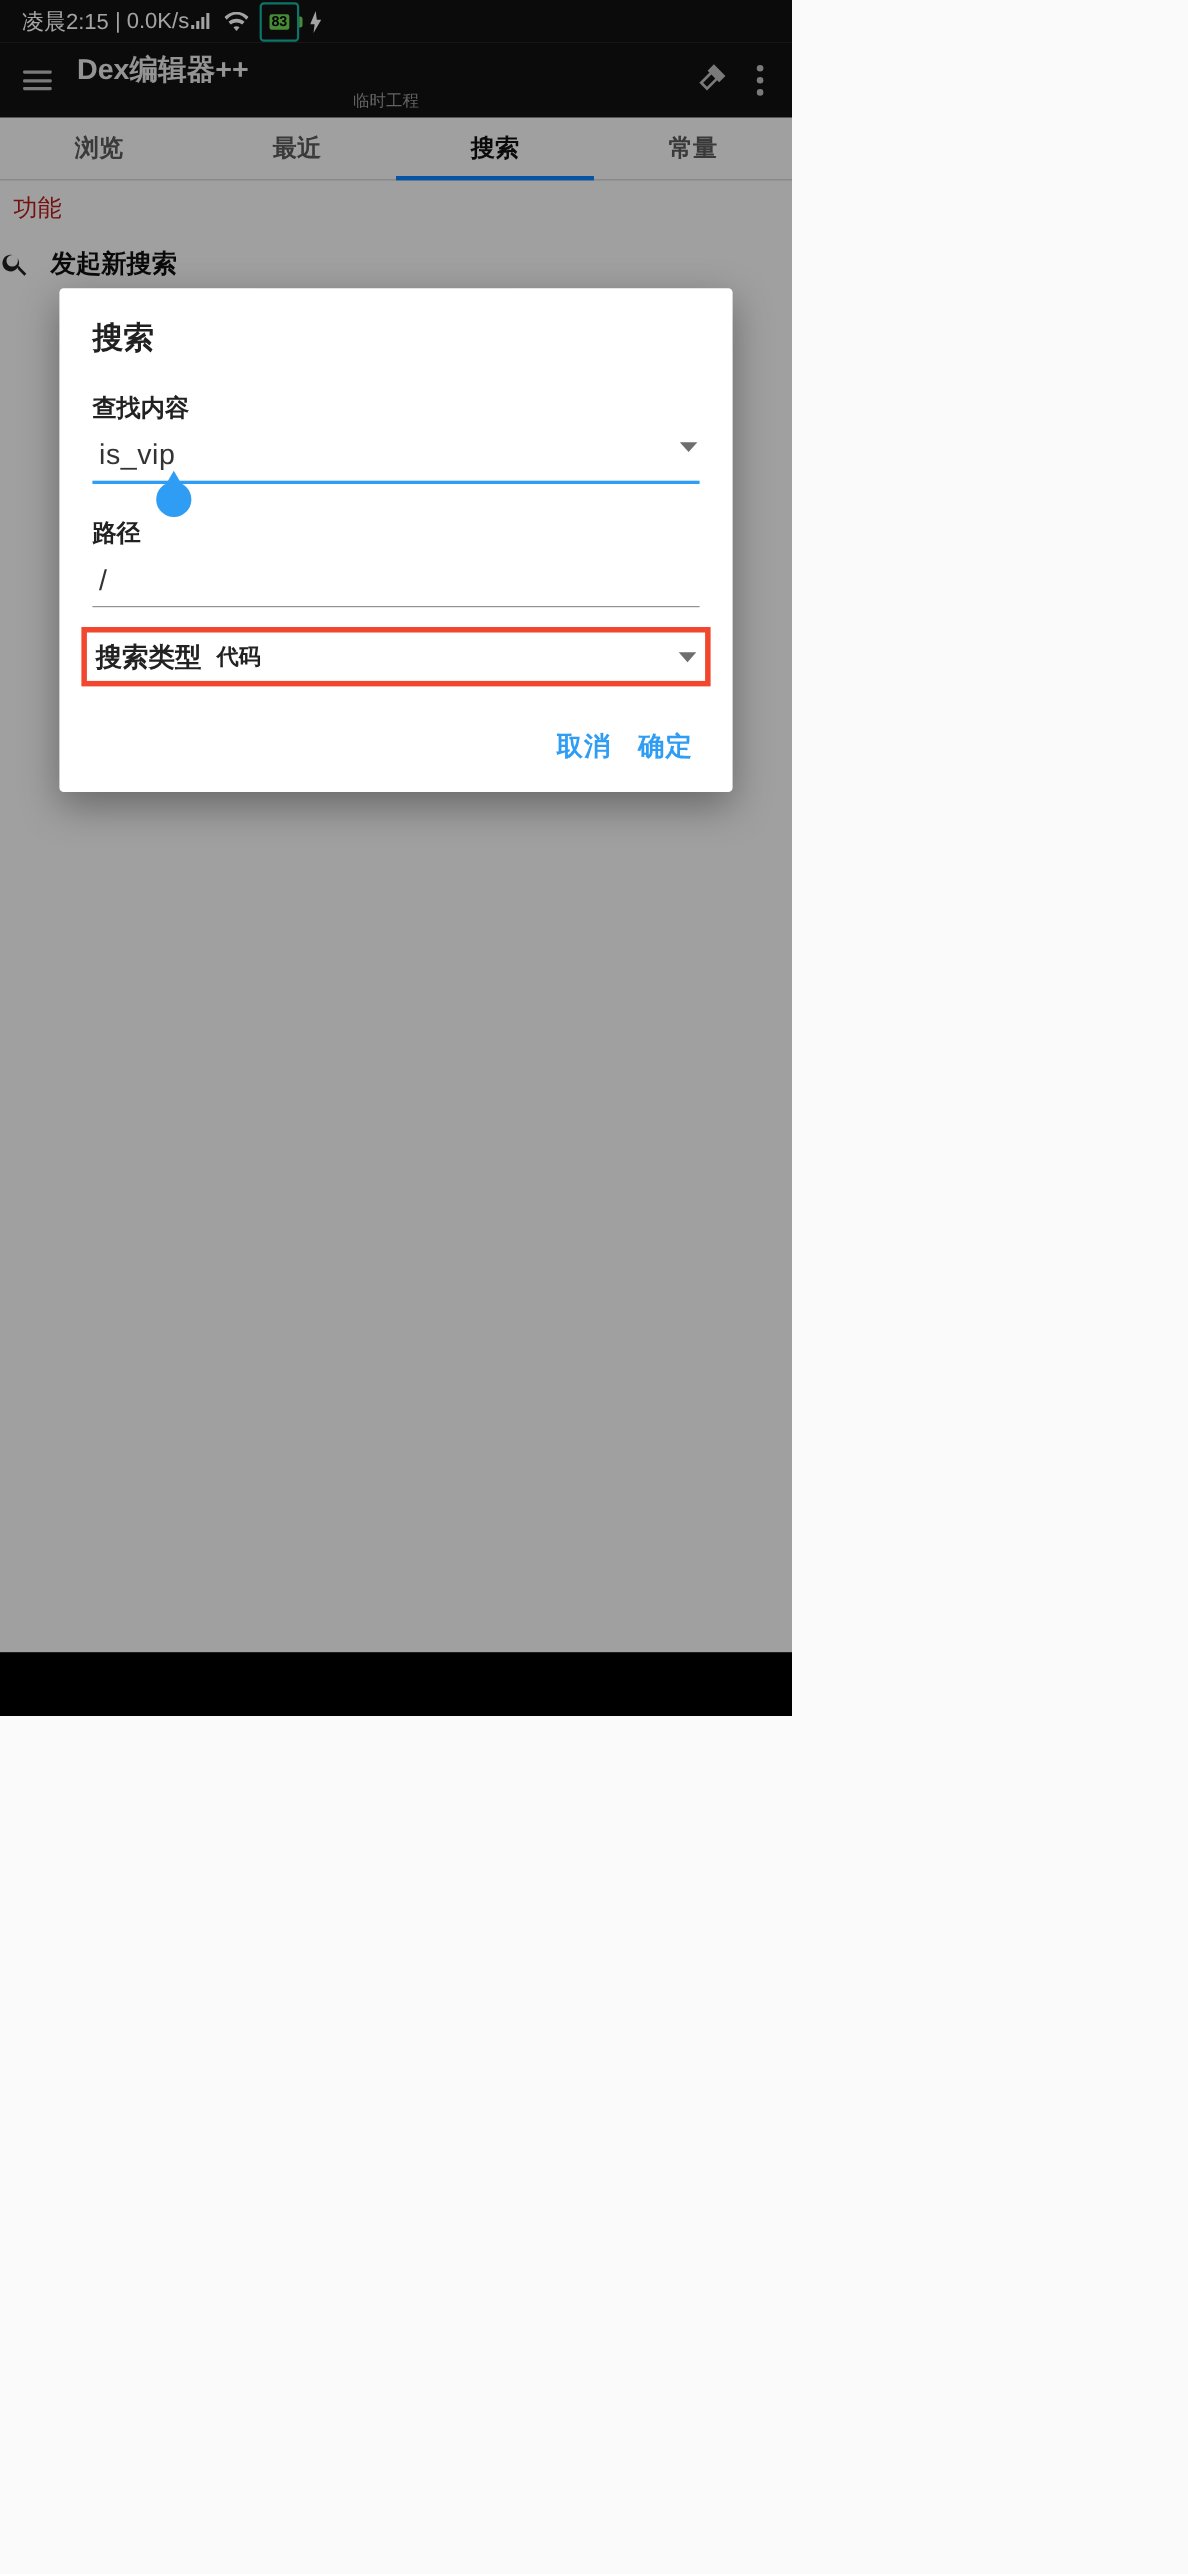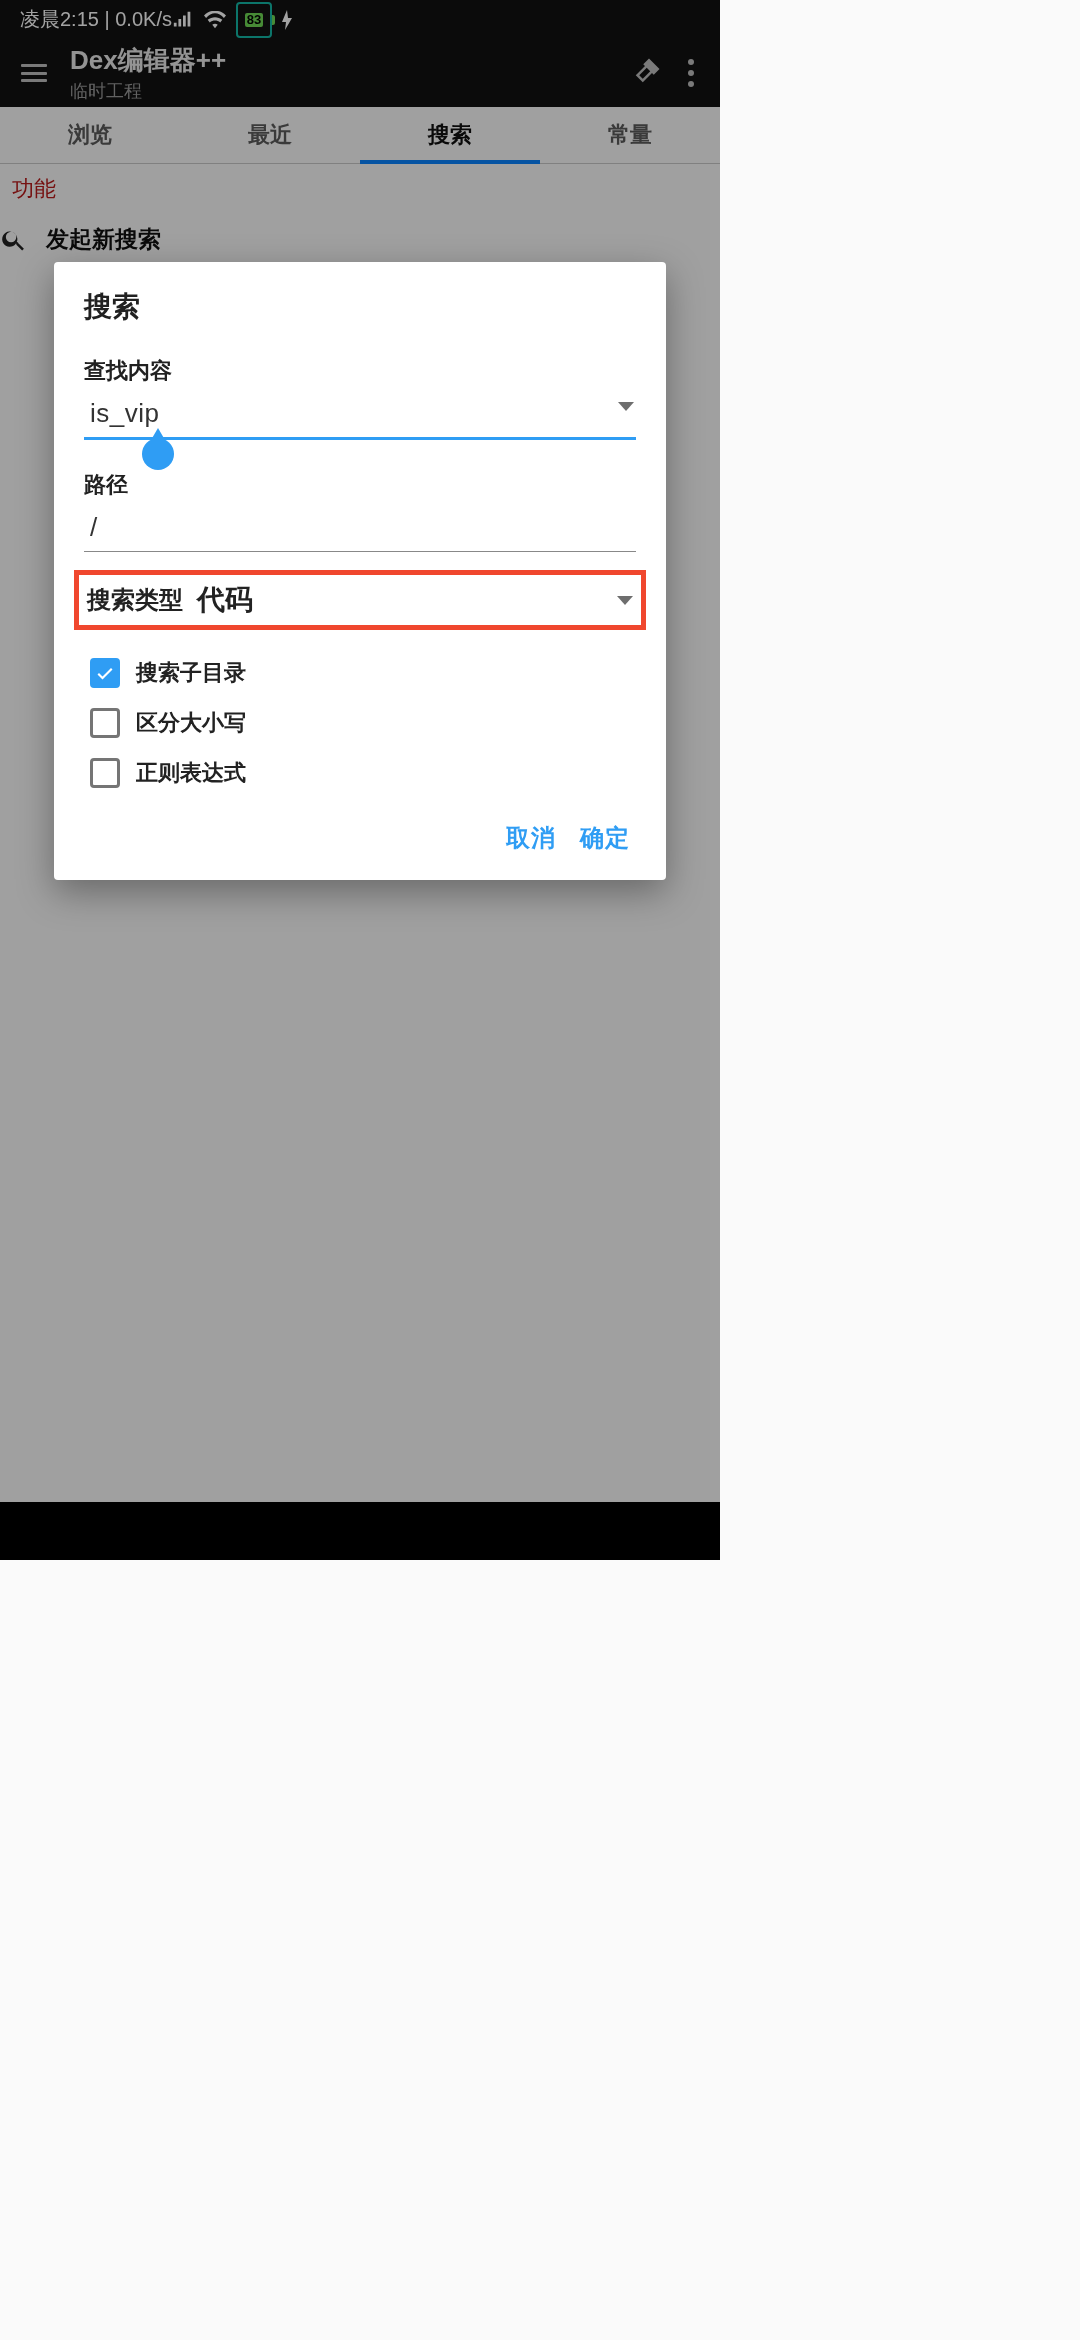--- a/index.html
+++ b/index.html
@@ -16,21 +16,21 @@
 .battery-fill { background: #6fd955; color: #000; font-size: 13px; font-weight: 700; padding: 0 2px; border-radius: 2px; line-height: 14px; }
 .wifi-icon, .signal-icon { width: 22px; height: 18px; }
 
 
 .app-bar { height: 68px; background: #121212; color: #fff; display: flex; align-items: center; padding: 0 12px; }
 .menu-btn { width: 44px; height: 44px; display: flex; align-items: center; justify-content: center; }
 .hamburger { width: 26px; height: 18px; display: flex; flex-direction: column; justify-content: space-between; }
 .hamburger span { height: 3px; background: #bfbfbf; border-radius: 1px; }
 .app-titles { flex: 1; margin-left: 14px; }
 .app-title { font-size: 26px; font-weight: 700; color: #e8e8e8; }
-.app-subtitle { font-size: 18px; color: #9a9a9a; margin-top: 1px; }
+.app-subtitle { font-size: 15px; color: #9a9a9a; margin-top: 1px; text-align: center; }
 .toolbar-actions { display: flex; align-items: center; gap: 18px; margin-right: 6px; }
 .hammer-icon { width: 30px; height: 30px; }
 .overflow-dots { display: flex; flex-direction: column; gap: 5px; padding: 0 8px; }
 .overflow-dots span { width: 6px; height: 6px; border-radius: 50%; background: #bfbfbf; }
 
 
 .tabs { height: 57px; background: #fafafa; display: flex; border-bottom: 1px solid #c9c9c9; }
 .tab { flex: 1; display: flex; align-items: center; justify-content: center; font-size: 22px; font-weight: 700; color: #5b5b5b; position: relative; }
 .tab.active { color: #111; }
 .tab.active::after { content: ""; position: absolute; bottom: -1px; left: 0; right: 0; height: 4px; background: #0a84ff; }
@@ -49,21 +49,21 @@
 .field-wrap { position: relative; margin-bottom: 30px; }
 .text-input { width: 100%; border: none; border-bottom: 3px solid #2f9df4; font-size: 26px; padding: 4px 34px 8px 6px; color: #333; outline: none; background: transparent; letter-spacing: 0.5px; }
 .text-input.plain { border-bottom: 1.5px solid #888; font-weight: 400; }
 .input-dropdown { position: absolute; right: 2px; top: 8px; }
 .triangle-down { width: 0; height: 0; border-left: 8px solid transparent; border-right: 8px solid transparent; border-top: 9px solid #6e6e6e; display: block; }
 .cursor-handle { position: absolute; left: 58px; bottom: -30px; width: 32px; height: 32px; background: #2f9df4; border-radius: 50% 50% 50% 50%; }
 .cursor-handle::before { content: ""; position: absolute; left: 50%; top: -10px; width: 0; height: 0; border-left: 7px solid transparent; border-right: 7px solid transparent; border-bottom: 12px solid #2f9df4; transform: translateX(-50%); }
 
 .highlight-row { border: 5px solid #f0472e; margin: 4px 20px 14px; padding: 6px 8px 6px 8px; display: flex; align-items: center; }
 .highlight-label { font-size: 24px; font-weight: 700; color: #222; text-align: center; }
-.highlight-value { font-size: 28px; font-weight: 700; color: #222; margin-left: 14px; flex: 1; }
+.highlight-value { font-size: 20px; font-weight: 700; color: #222; margin-left: 14px; flex: 1; }
 
 .check-group { padding: 4px 30px 0 36px; }
 .check-row { display: flex; align-items: center; gap: 16px; padding: 10px 0; }
 .checkbox { width: 30px; height: 30px; border: 3px solid #757575; border-radius: 4px; display: flex; align-items: center; justify-content: center; }
 .checkbox.checked { background: #2f9df4; border-color: #2f9df4; }
 .checkbox.checked svg { display: block; }
 .checkbox svg { display: none; width: 20px; height: 20px; }
 .check-label { font-size: 22px; font-weight: 700; color: #222; }
 
 .dialog-actions { display: flex; justify-content: flex-end; gap: 24px; padding: 24px 36px 10px 0; }
@@ -159,38 +159,20 @@
         <input class="text-input plain" type="text" value="/" style="">
       </div>
     </div>
 
     <div class="highlight-row">
       <span class="highlight-label">搜索类型</span>
       <span class="highlight-value">代码</span>
       <span class="triangle-down"></span>
     </div>
 
-    <div class="check-group">
-      <div class="check-row">
-        <span class="checkbox checked">
-            <svg viewBox="0 0 24 24">
-              <path d="M9 16.2l-4.2-4.2L3 13.8 9 19.8 21 7.8l-1.8-1.8z" fill="#fff"></path>
-            </svg>
-          </span>
-        <span class="check-label">搜索子目录</span>
-      </div>
-      <div class="check-row">
-        <span class="checkbox"></span>
-        <span class="check-label">区分大小写</span>
-      </div>
-      <div class="check-row">
-        <span class="checkbox"></span>
-        <span class="check-label">正则表达式</span>
-      </div>
-    </div>
 
     <div class="dialog-actions">
       <button class="dlg-btn">取消</button>
       <button class="dlg-btn">确定</button>
     </div>
   </div>
 </div>
 
 <div class="nav-bar">
   <div><svg viewBox="0 0 24 24">

